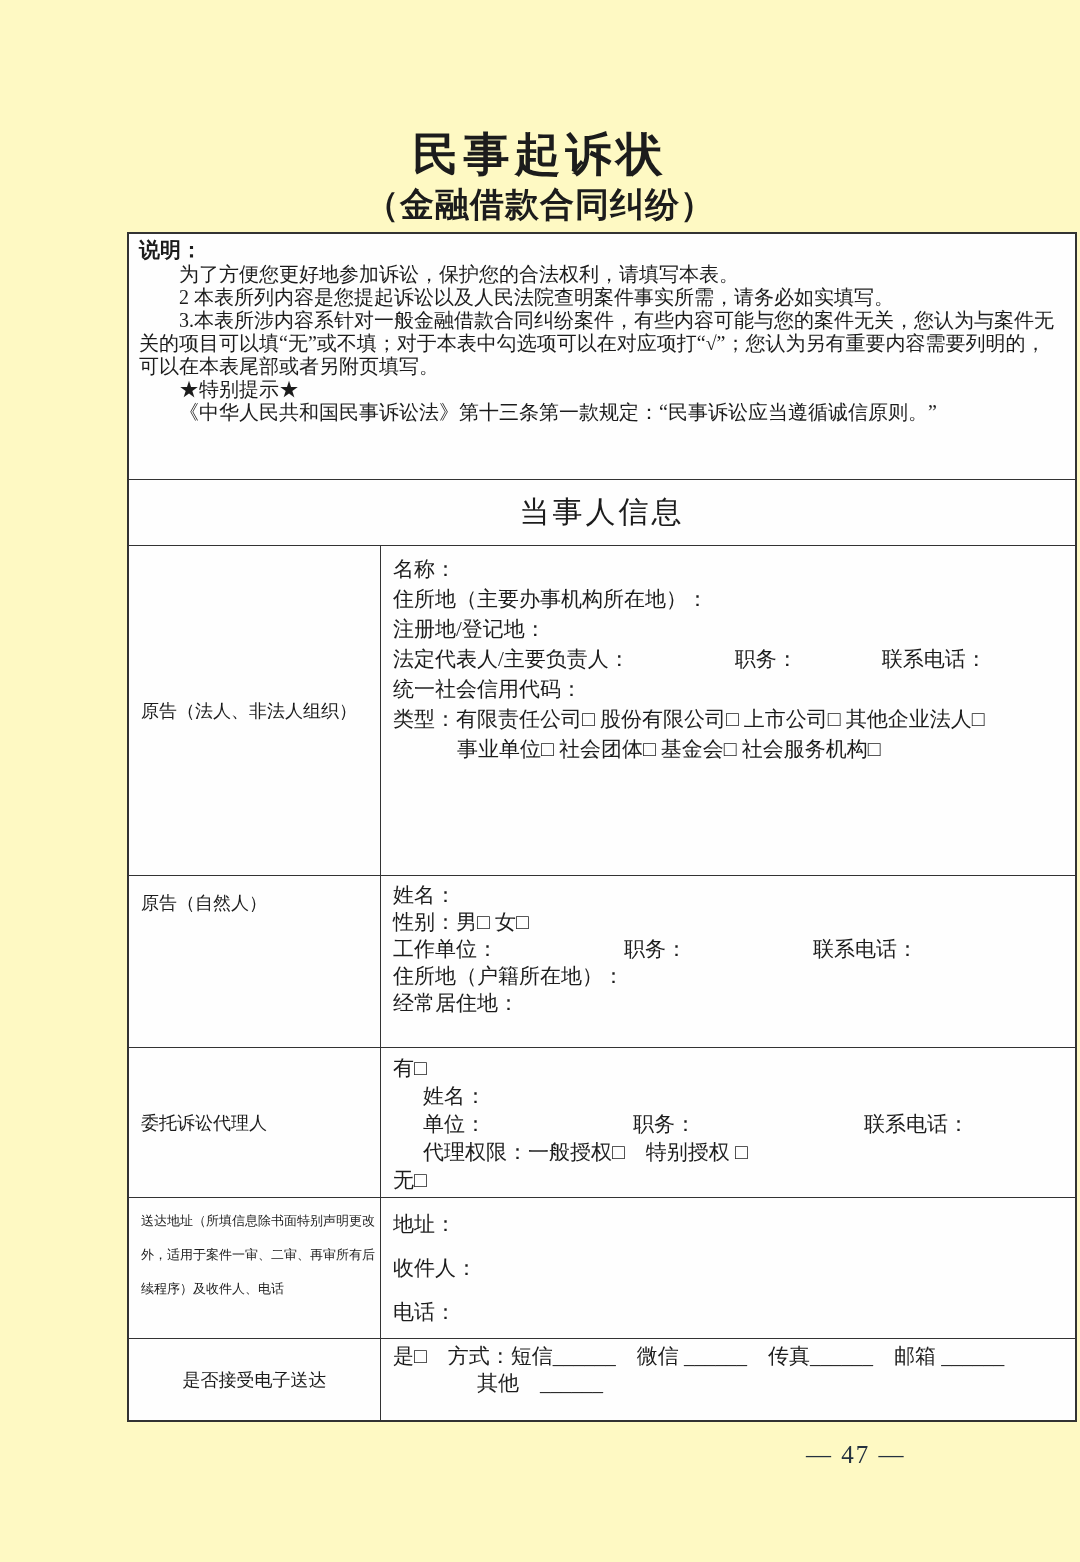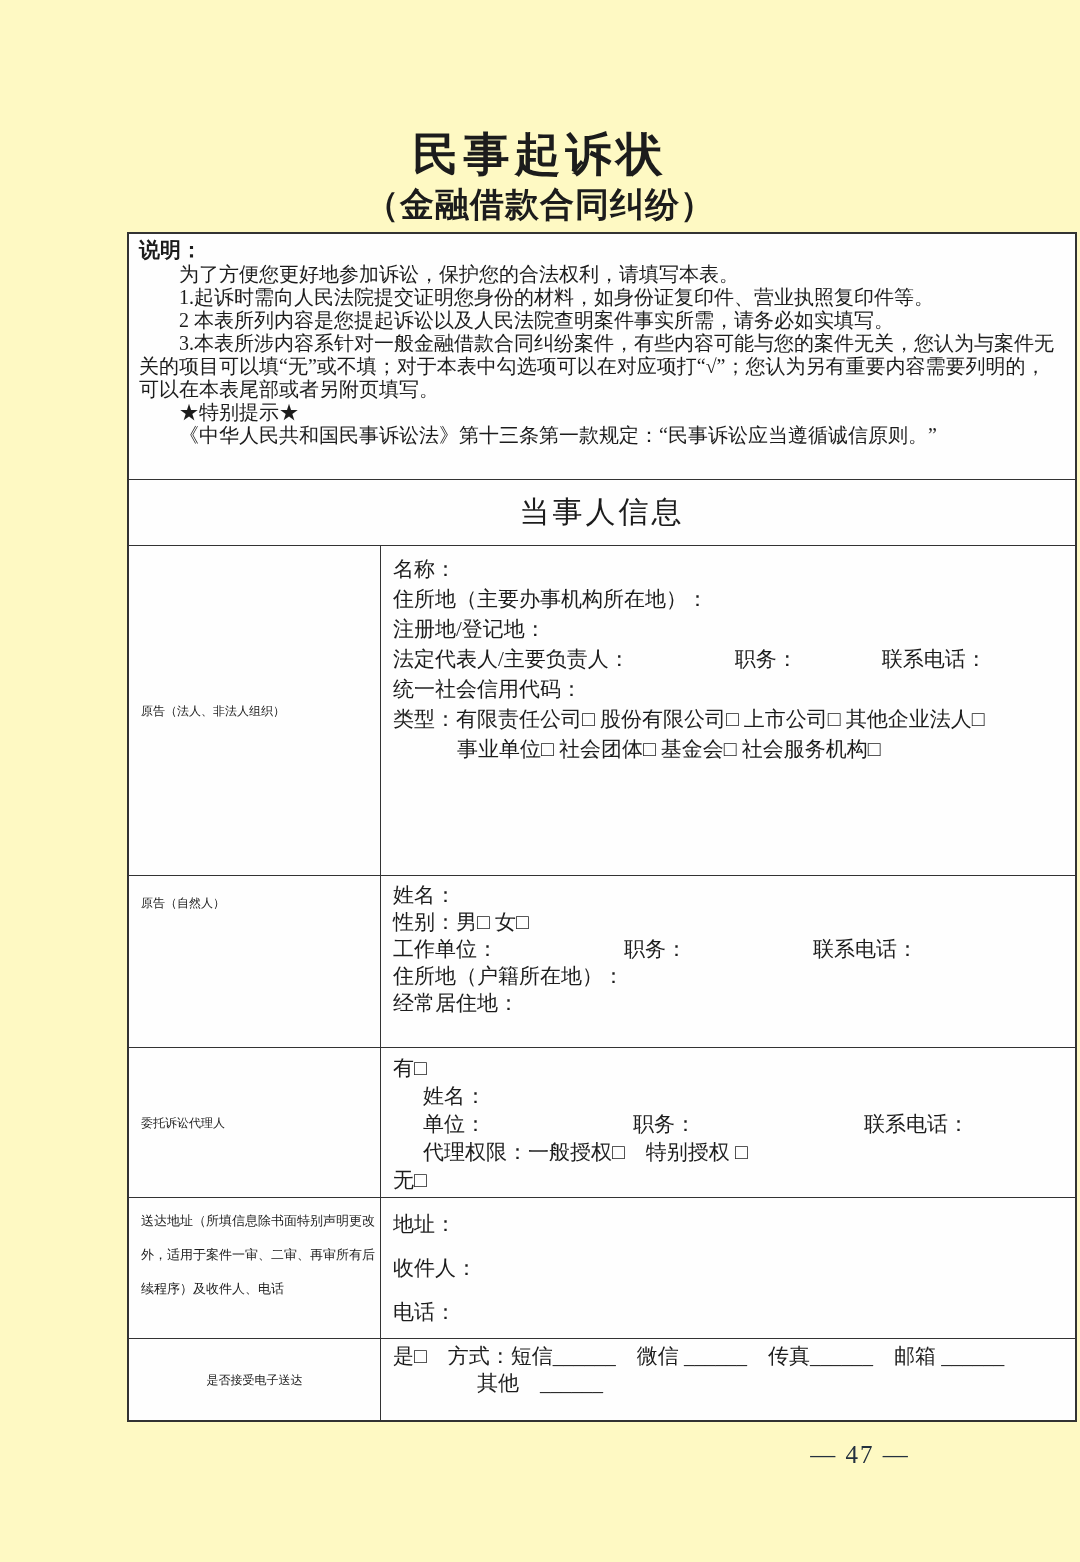--- a/index.html
+++ b/index.html
@@ -49,21 +49,21 @@
     display: flex; align-items: center; justify-content: center;
     font-size: 30px; font-weight: 400; letter-spacing: 3px;
   }
   
   .trow { display: flex; border-bottom: 1px solid #333; overflow: hidden; }
   .trow:last-child { border-bottom: none; flex: 1; }
   .tlabel {
     width: 252px; flex: 0 0 252px;
     border-right: 1px solid #333;
     padding: 8px 4px 8px 12px;
-    font-size: 12px; line-height: 30px;
+    font-size: 18px; line-height: 30px;
     display: flex; align-items: flex-start;
   }
   .tlabel.v-center { align-items: center; }
   .tlabel.h-center { justify-content: center; text-align: right; padding-left: 4px; }
   .tcontent {
     flex: 1;
     padding: 6px 8px 4px 12px;
     font-size: 21px;
     overflow: hidden;
   }
@@ -75,40 +75,39 @@
   .row-agent   { height: 150px; }
   .row-agent   .tcontent { line-height: 28px; }
   .row-address { height: 141px; }
   .row-address .tlabel { font-size: 13px; line-height: 34px; padding-top: 6px; }
   .row-address .tcontent { line-height: 44px; padding-top: 4px; }
   .row-eservice .tcontent { line-height: 27px; padding-top: 4px; }
   .ind-type  { padding-left: 64px; }  
   .ind-agent { padding-left: 30px; }
   .ind-other { padding-left: 84px; }
   .page-number {
-    position: absolute; top: 1441px; left: 780px;
-    width: 160px; text-align: center;
+    position: absolute; top: 1441px; left: 806px;
+    width: 160px; 
     font-size: 25px; letter-spacing: 2px;
     color: #24313f;
   }
 </style>
 </head>
 <body>
 
 <div class="page">
 
   <div class="doc-title">民事起诉状</div>
   <div class="doc-subtitle">（金融借款合同纠纷）</div>
 
   <div class="form-box">
 
     <div class="notes">
       <div class="notes-heading">说明：</div>
       <p>为了方便您更好地参加诉讼，保护您的合法权利，请填写本表。</p>
-      <p>1.起诉时需向人民法院提交证明您身份的材料，如身份证复印件、营业执照复印件等。</p>
       <p>2 本表所列内容是您提起诉讼以及人民法院查明案件事实所需，请务必如实填写。</p>
       <p>3.本表所涉内容系针对一般金融借款合同纠纷案件，有些内容可能与您的案件无关，您认为与案件无关的项目可以填“无”或不填；对于本表中勾选项可以在对应项打“√”；您认为另有重要内容需要列明的，可以在本表尾部或者另附页填写。</p>
       <p>★特别提示★</p>
       <p>《中华人民共和国民事诉讼法》第十三条第一款规定：“民事诉讼应当遵循诚信原则。”</p>
 
     </div>
 
     <div class="section-header">当事人信息</div>
 
     <div class="trow row-legal">

